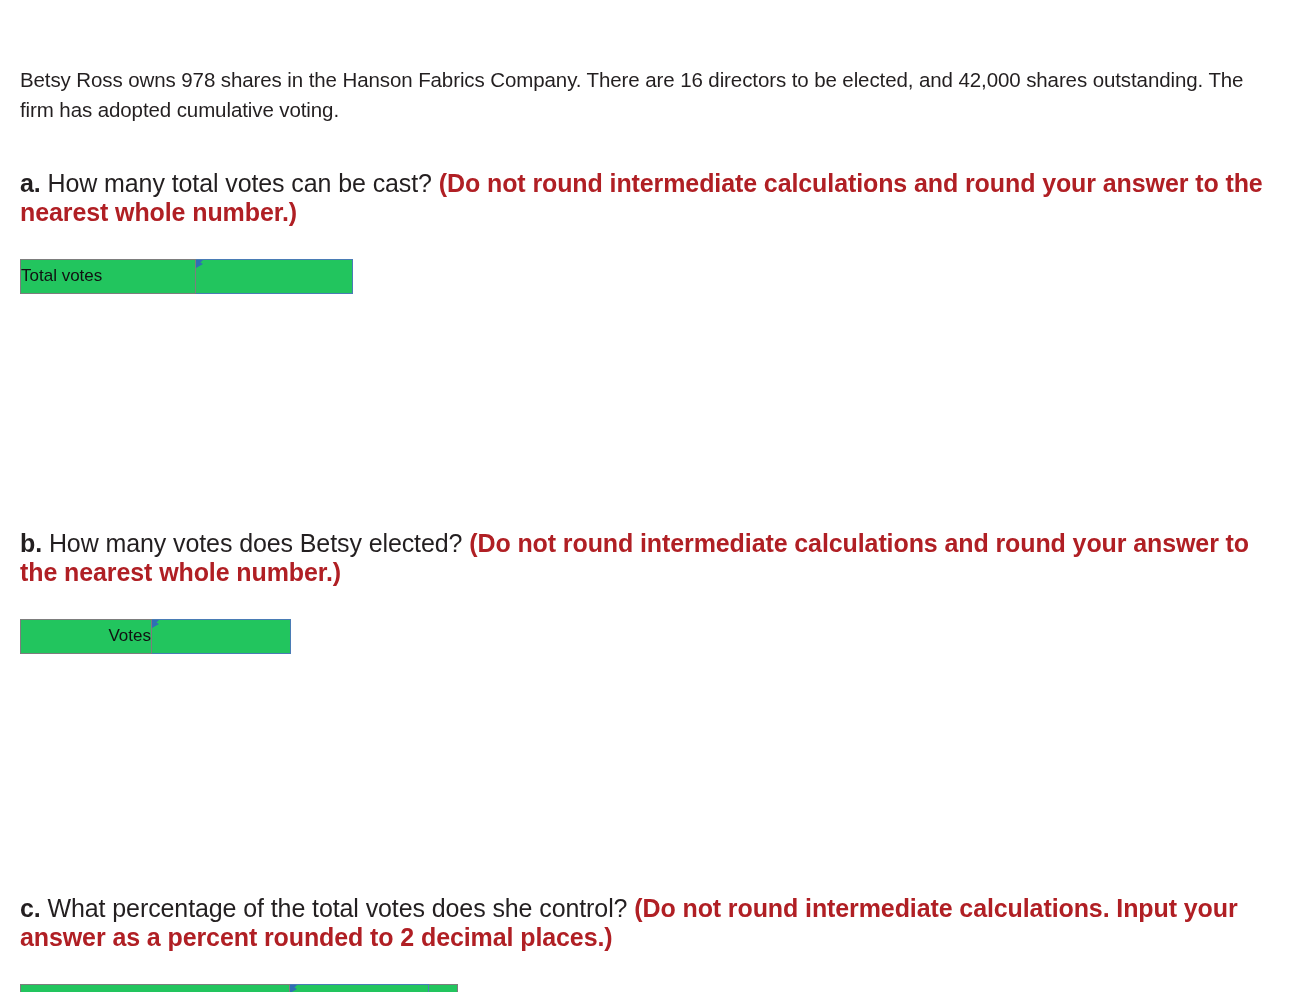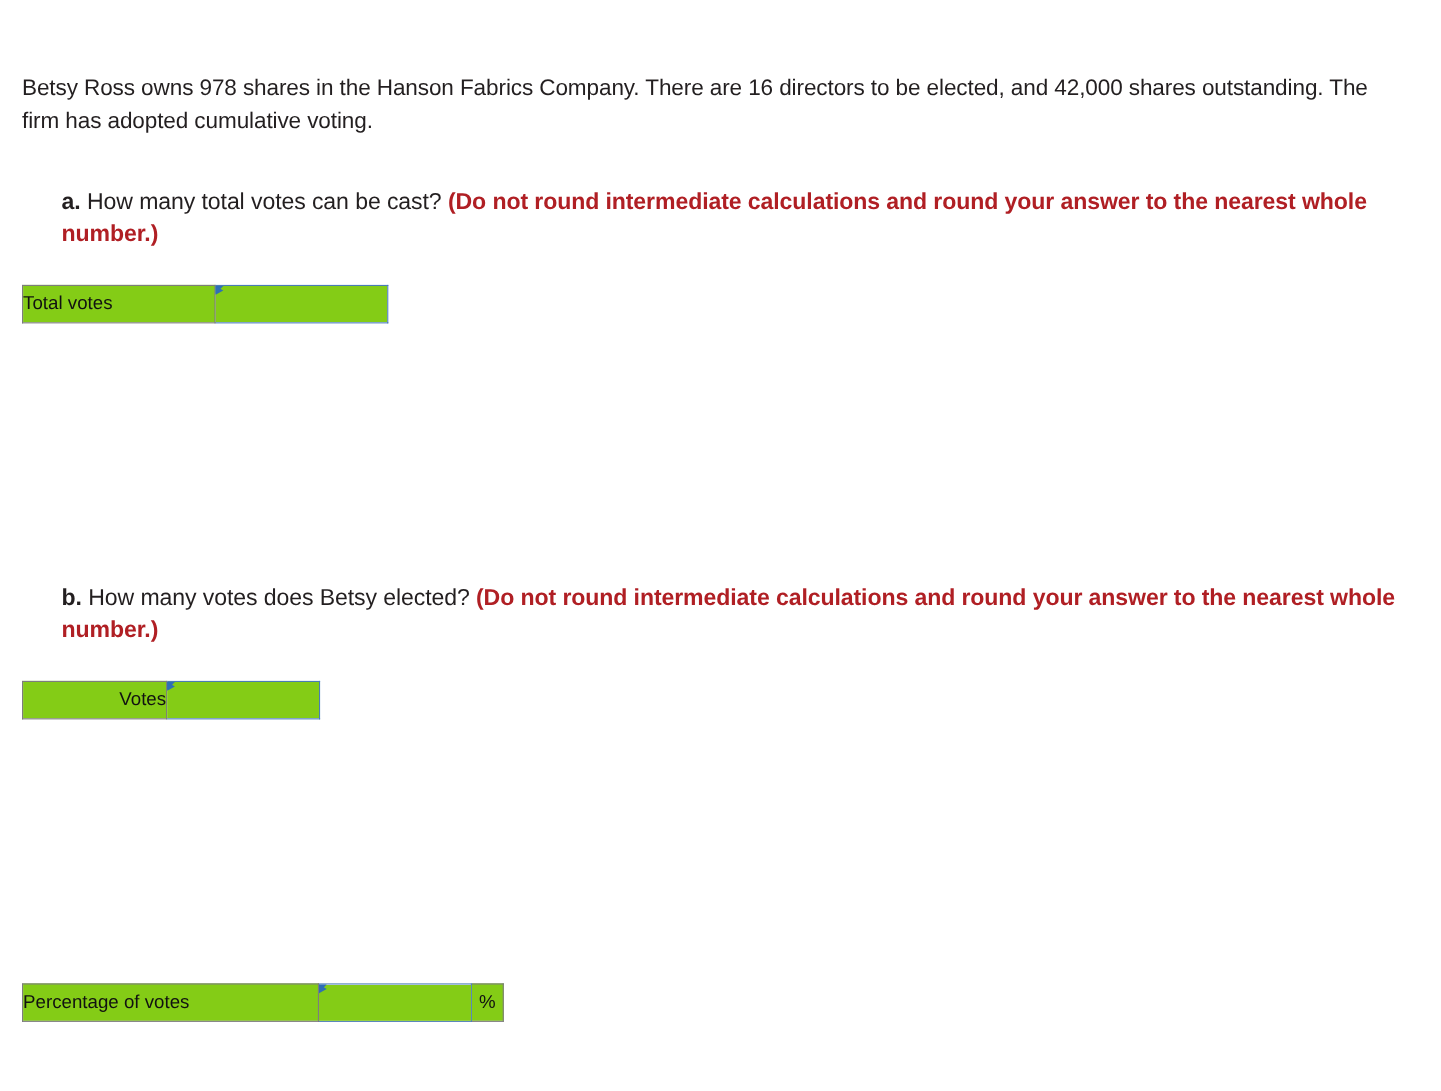--- a/index.html
+++ b/index.html
@@ -31,44 +31,43 @@
 
   .question-block {
     max-width: 1260px;
   }
 
   .q-a { margin-top: 44px; }
   .q-b { margin-top: 235px; }
   .q-c { margin-top: 240px; }
 
   .q-text {
-    font-size: 21px;
+    font-size: 25px;
     line-height: 29px;
     color: #231f20;
     letter-spacing: -0.1px;
-    margin-left: 36px;
   }
   .q-letter {
     font-weight: bold;
   }
   .q-instruction {
     color: #b01f24;
     font-weight: bold;
   }
 
   
   .answer-table {
     border-collapse: collapse;
     table-layout: fixed;
     margin-top: 32px;
   }
   .answer-table td {
     padding: 0;
     height: 33px;
-    background: #84cc16;
+    background: #22c55e;
     vertical-align: middle;
   }
   .label-cell {
     border: 1px solid #7d7d7d;
     font-size: 17px;
     color: #111111;
     padding: 0 0 0 9px;
     white-space: nowrap;
   }
   .input-cell {
@@ -168,20 +167,25 @@
         <td class="input-cell">
           <span class="flag"></span>
           <input class="answer-input" type="text" value="" style="">
         </td>
       </tr>
     </tbody>
       </table>
   </div>
 
   <div class="question-block q-c">
+    <div class="q-text">
+      <span class="q-letter">c.</span>
+      <span>What percentage of the total votes does she control?</span>
+      <span class="q-instruction">(Do not round intermediate calculations. Input your answer as a percent rounded to 2 decimal places.)</span>
+    </div>
     <table class="answer-table tbl-c">
       <tbody>
           <tr>
         <td class="label-cell">Percentage of votes</td>
         <td class="input-cell">
           <span class="flag"></span>
           <input class="answer-input" type="text" value="" style="">
         </td>
         <td class="suffix-cell">%</td>
       </tr>

